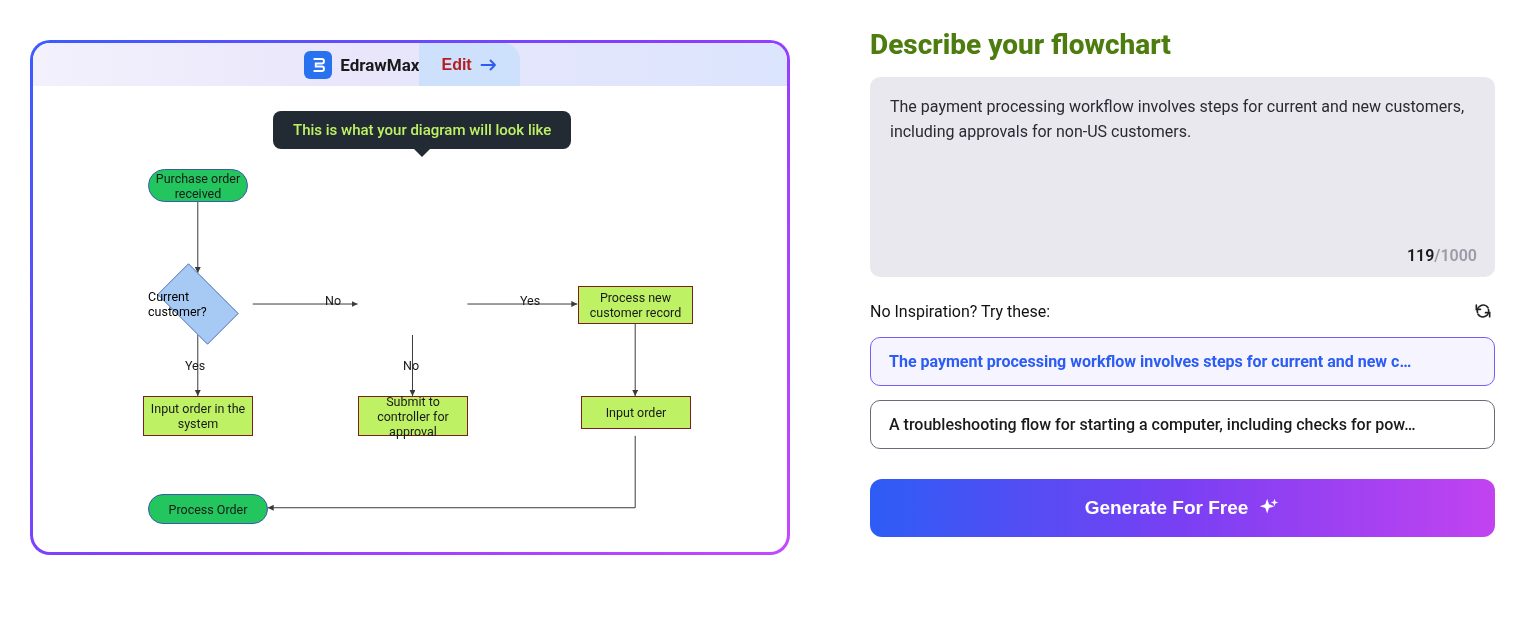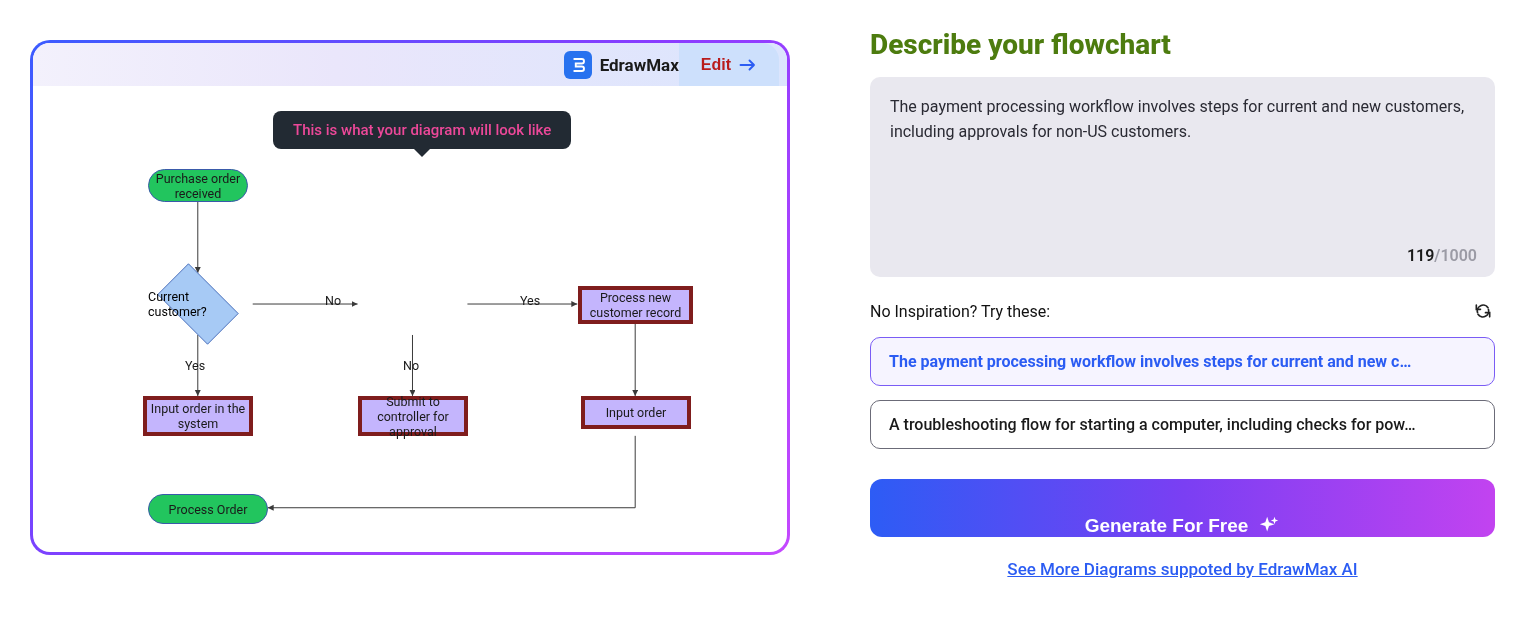--- a/index.html
+++ b/index.html
@@ -34,21 +34,21 @@
   background: #fff;
   border-radius: 17px;
   overflow: hidden;
   position: relative;
 }
 .preview-header {
   height: 43px;
   background: linear-gradient(90deg, #f3f1fc 0%, #eae6fb 40%, #dbe5fd 100%);
   display: flex;
   align-items: center;
-  justify-content: flex-end;
+  justify-content: center;
   padding: 0 8px 0 12px;
 }
 .brand {
   display: flex;
   align-items: center;
   gap: 8px;
 }
 .brand-logo {
   width: 28px;
   height: 28px;
@@ -77,21 +77,21 @@
   align-items: center;
   gap: 8px;
   border-top-right-radius: 17px;
 }
 .edit-btn svg { width: 18px; height: 14px; stroke: #2b5cf3; }
 .tooltip {
   position: absolute;
   top: 68px;
   left: 240px;
   background: #222a33;
-  color: #ec4899;
+  color: #bef264;
   font-size: 15px;
   font-weight: 500;
   padding: 10px 20px;
   border-radius: 8px;
   z-index: 10;
 }
 .tooltip::after {
   content: '';
   position: absolute;
   bottom: -8px;
@@ -197,41 +197,41 @@
   width: 625px;
   height: 58px;
   margin-top: 30px;
   border: none;
   border-radius: 12px;
   background: linear-gradient(90deg, #2d5cf5 0%, #7a3ff3 50%, #c243f0 100%);
   color: #fff;
   font-size: 19px;
   font-weight: 700;
   display: flex;
-  align-items: flex-end;
+  align-items: center;
   justify-content: center;
   gap: 10px;
   cursor: pointer;
 }
 .generate-btn svg { width: 22px; height: 22px; }
 .see-more {
   display: block;
   width: 625px;
   text-align: center;
   margin-top: 22px;
   color: #2b5cf3;
   font-size: 17px;
   font-weight: 500;
   text-decoration: underline;
   cursor: pointer;
 }
 
 .shape { position: absolute; font-size: 12.5px; color: #1a1a1a; text-align: center; display: flex; align-items: center; justify-content: center; }
 .terminator { background: #22c55e; border: 1px solid #3a5aaa; border-radius: 18px; }
-.process { background: #c4b5fd; border: 4px solid #7f1d1d; }
+.process { background: #bef264; border: 1px solid #7f1d1d; }
 .decision-wrap { position: absolute; }
 .decision {
   position: absolute; inset: 0;
   background: #a7caf5; border: 1px solid #3a5aaa;
   transform: rotate(45deg) scale(0.71);
 }
 .decision-label { position: absolute; inset: 0; display: flex; align-items: center; justify-content: center; font-size: 12.5px; text-align: left; line-height: 1.2; }
 .edge-label { position: absolute; font-size: 12.5px; color: #1a1a1a; background: transparent; }
 </style>
 </head>
@@ -347,15 +347,14 @@
     <div class="sugg normal">A troubleshooting flow for starting a computer, including checks for pow…</div>
 
     <button class="generate-btn">
       <span>Generate For Free</span>
       <svg viewBox="0 0 24 24" fill="#fff">
         <path d="M10 2 L12 8 L18 10 L12 12 L10 18 L8 12 L2 10 L8 8 Z"></path>
         <path d="M18 2 L19 5 L22 6 L19 7 L18 10 L17 7 L14 6 L17 5 Z"></path>
       </svg>
     </button>
 
-    <a class="see-more">See More Diagrams suppoted by EdrawMax AI</a>
   </div>
 </div>
 
 </body></html>

